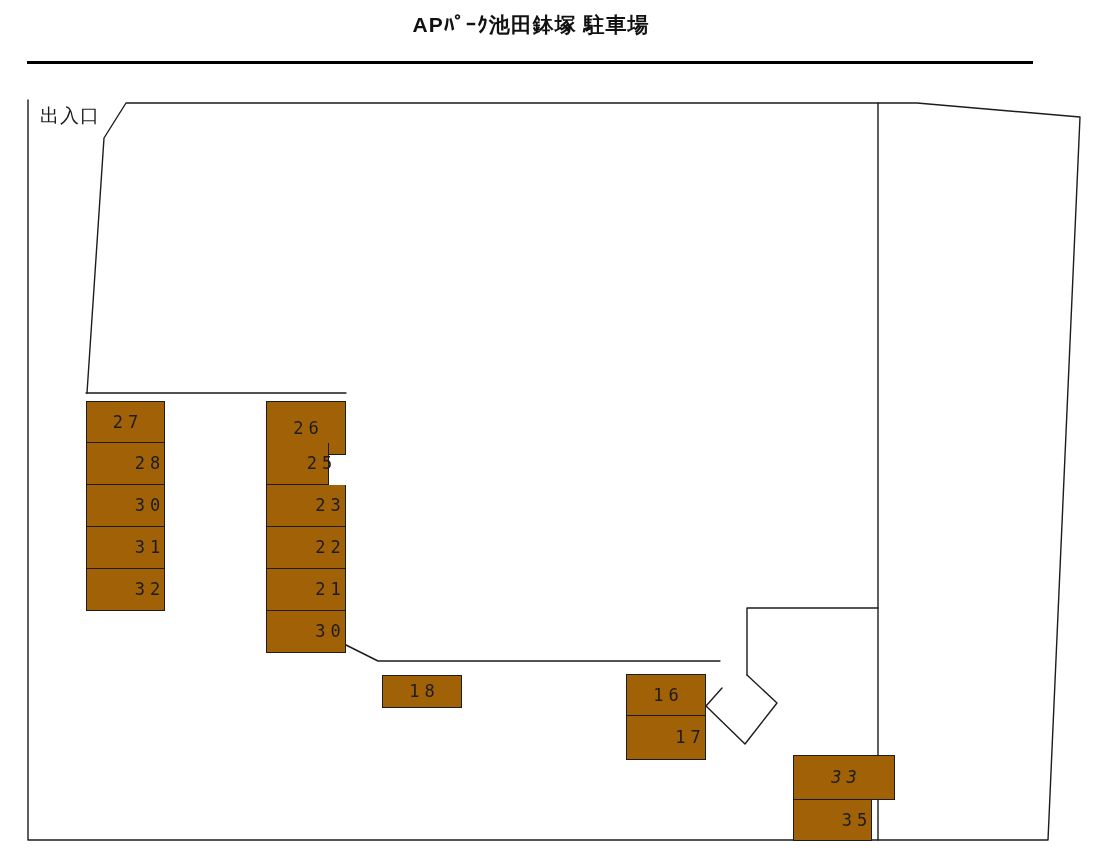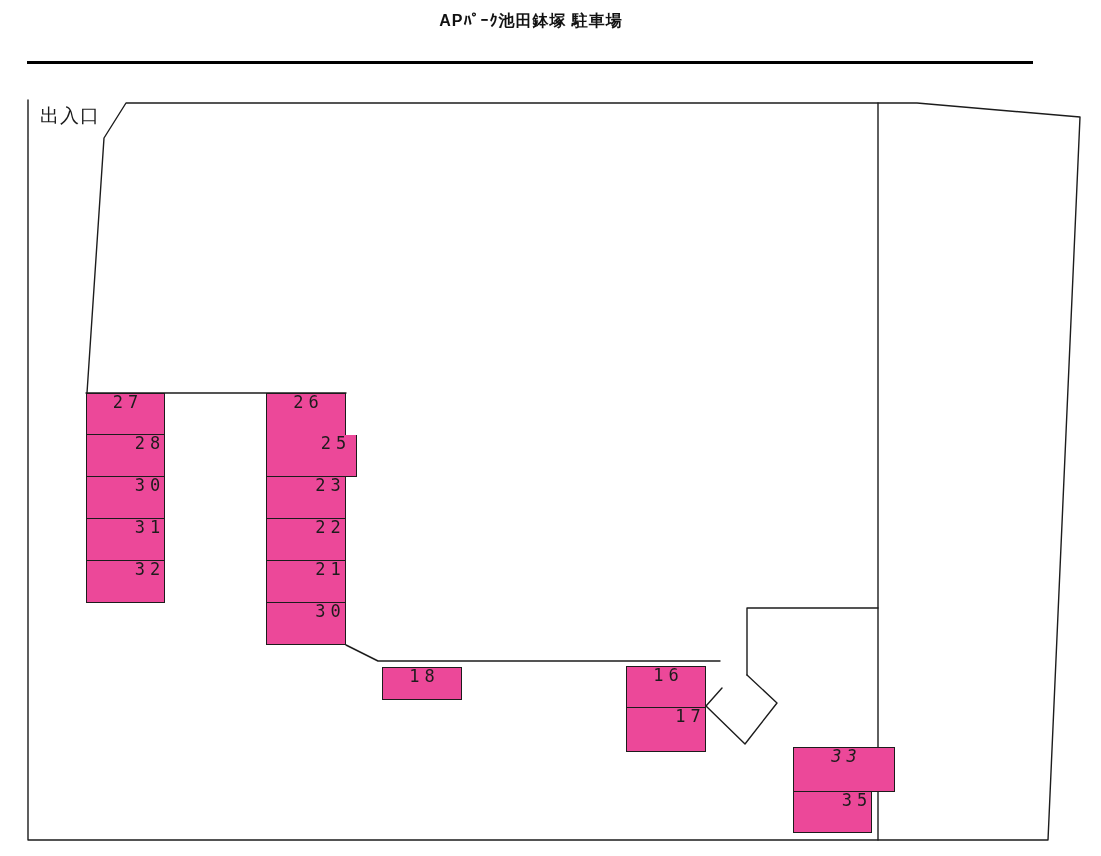--- a/index.html
+++ b/index.html
@@ -14,21 +14,21 @@
     height: 856px;
     background: #ffffff;
     overflow: hidden;
   }
   .page-title {
     position: absolute;
     left: 0;
     top: 11px;
     width: 1062px;
     text-align: center;
-    font-size: 16px;
+    font-size: 21px;
     font-weight: bold;
     color: #111111;
     letter-spacing: 1px;
     white-space: pre;
   }
   .title-rule {
     position: absolute;
     left: 27px;
     top: 61px;
     width: 1006px;
@@ -45,24 +45,25 @@
   }
   #lines {
     position: absolute;
     left: 0;
     top: 0;
   }
   .space {
     position: absolute;
     box-sizing: border-box;
     border: 1px solid #1c1c1c;
-    background: #ec4899;
+    background: #a16207;
     display: flex;
-    align-items: flex-start;
+    align-items: center;
     justify-content: center;
+    margin-top: 8px;
   }
   .space.stacked {
     border-top: none;
     padding-left: 44px;
   }
   .space span {
     font-family: "DejaVu Sans Mono", "Liberation Mono", monospace;
     font-size: 17px;
     color: #1c1c1c;
     letter-spacing: 5px;
@@ -108,21 +109,21 @@
       </div>
       <div class="space stacked" style="left: 86px; top: 519px; width: 79px; height: 42px;">
         <span>31</span>
       </div>
       <div class="space stacked" style="left: 86px; top: 561px; width: 79px; height: 42px;">
         <span>32</span>
       </div>
       <div class="space" style="left: 266px; top: 393px; width: 80px; height: 54px;">
         <span>26</span>
       </div>
-      <div class="space stacked" style="left: 266px; top: 435px; width: 91px; height: 42px;">
+      <div class="space stacked" style="left: 266px; top: 435px; width: 63px; height: 42px;">
         <span>25</span>
       </div>
       <div class="space stacked" style="left: 266px; top: 477px; width: 80px; height: 42px;">
         <span>23</span>
       </div>
       <div class="space stacked" style="left: 266px; top: 519px; width: 80px; height: 42px;">
         <span>22</span>
       </div>
       <div class="space stacked" style="left: 266px; top: 561px; width: 80px; height: 42px;">
         <span>21</span>

